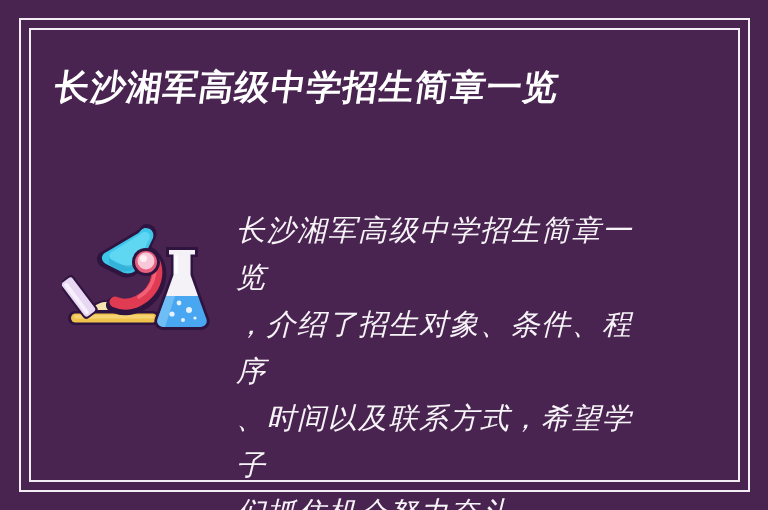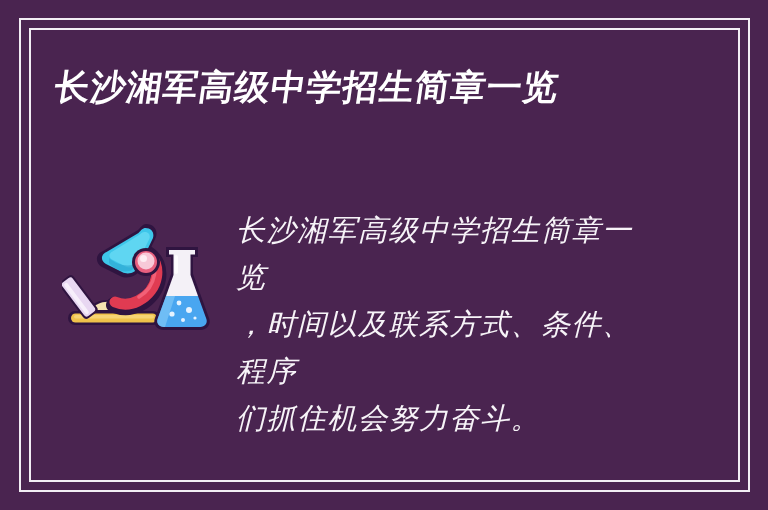--- a/index.html
+++ b/index.html
@@ -183,17 +183,18 @@
         <circle cx="121" cy="102" r="2" fill="#e6f3ff"></circle>
         <circle cx="133" cy="100" r="1.6" fill="#e6f3ff"></circle>
 
         <rect x="112.5" y="37" width="3.5" height="19" rx="1.7" fill="#ffffff" opacity="0.85"></rect>
       </g>
     </svg>
   </div>
 
   <div id="body-text">
     <div>长沙湘军高级中学招生简章一览</div>
-    <div>，时间以及联系方式、条件、程序</div>
+    <div>，介绍了招生对象、条件、程序</div>
+    <div>、时间以及联系方式，希望学子</div>
     <div>们抓住机会努力奋斗。</div>
   </div>
 
 </div>
 
 </body></html>

